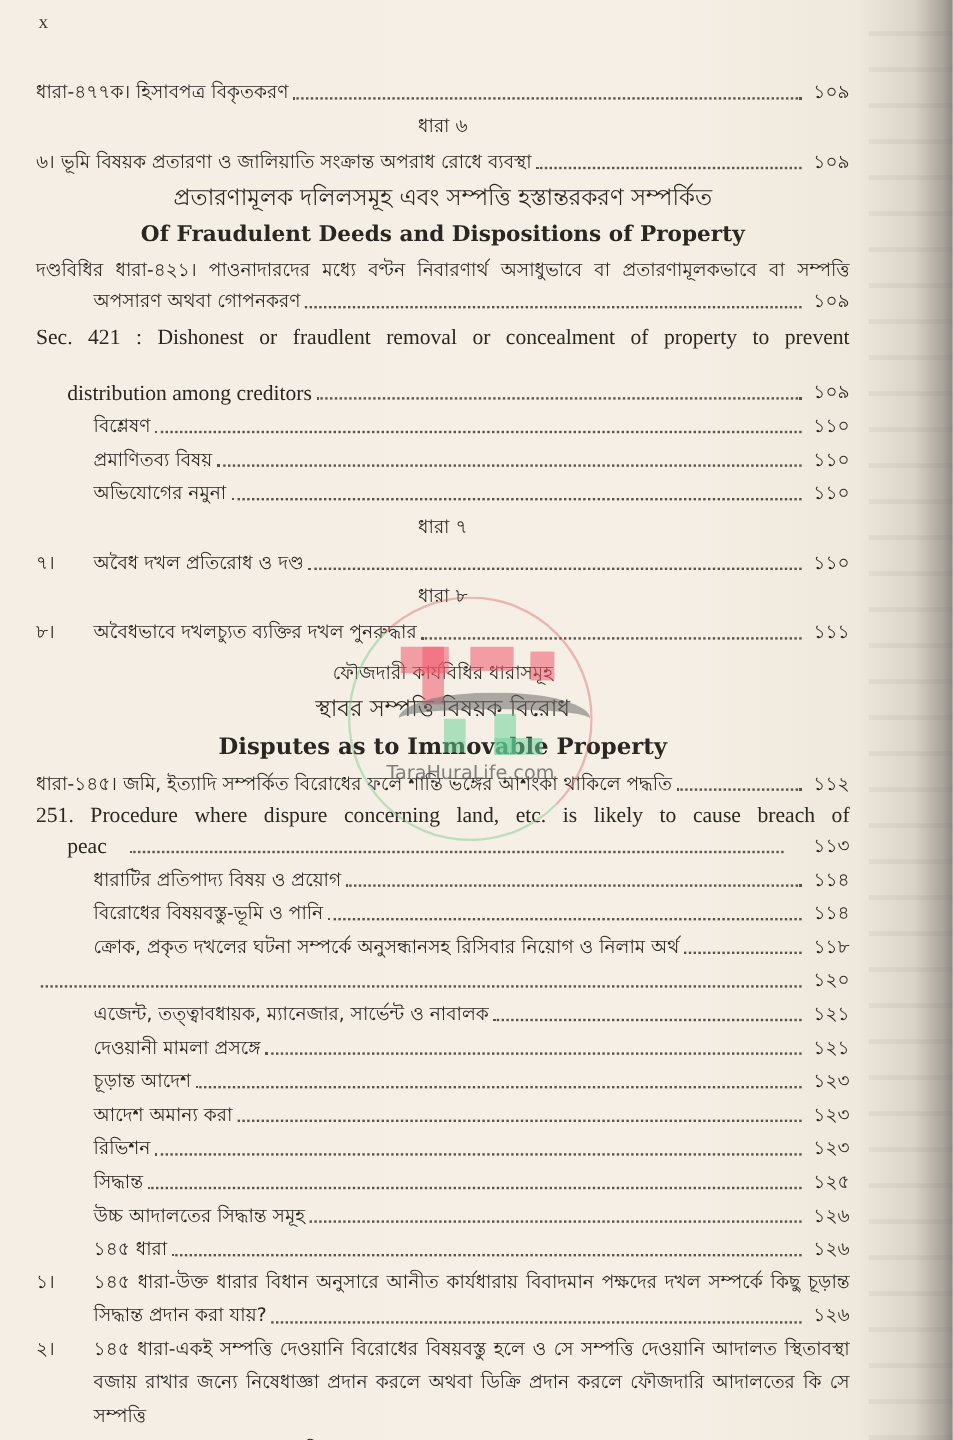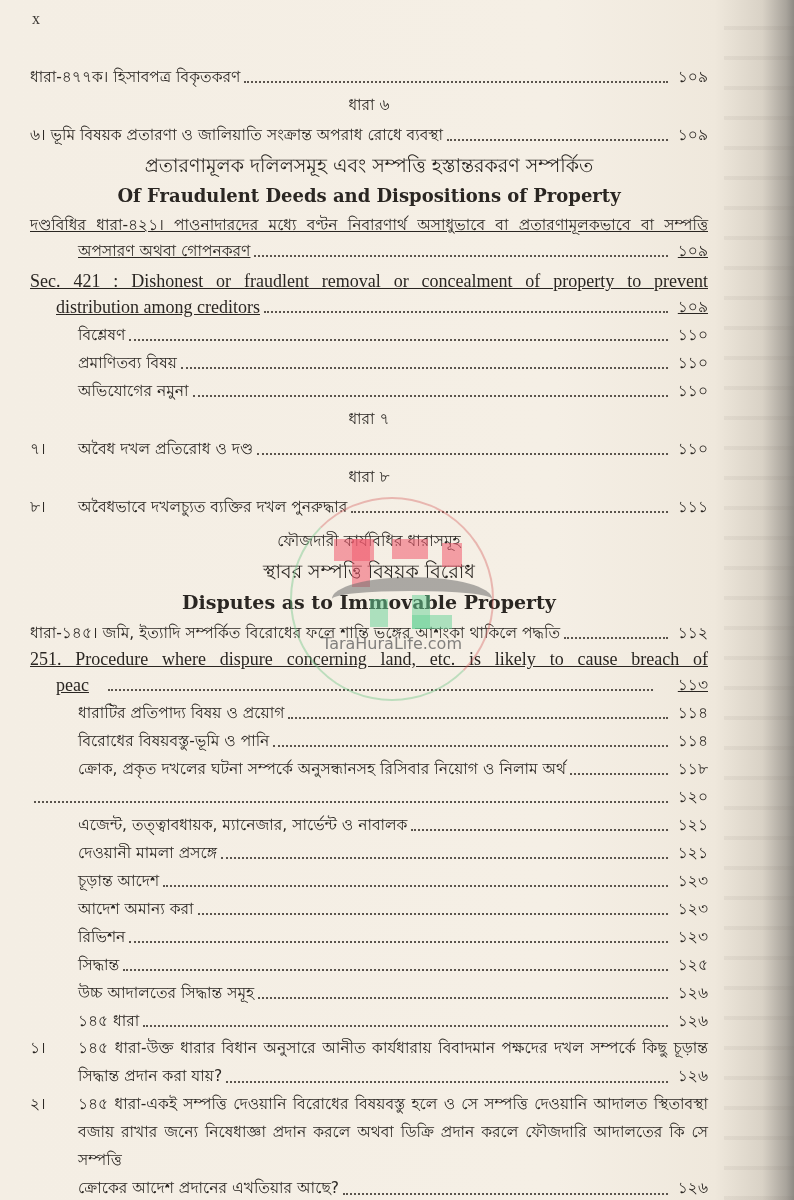--- a/index.html
+++ b/index.html
@@ -27,21 +27,21 @@
     display: flex; align-items: flex-end; font-size: 15.5px; line-height: 26px;
     min-height: 28px;
   }
   .row .txt { white-space: nowrap; }
   .row .dots {
     flex: 1; border-bottom: 2px dotted #5a544d; margin: 0 6px 7px 4px; min-width: 10px;
   }
   .row .pg { width: 34px; text-align: right; font-size: 15.5px; }
   .row.indent .txt { padding-left: 48px; }
   .row.num .lead { width: 48px; flex: none; }
-  .multi { font-size: 15.5px; line-height: 26px; text-decoration: underline; }
+  .multi { font-size: 15.5px; line-height: 26px; }
   .multi .first { text-align: justify; text-align-last: justify; }
   .multi .cont { display: flex; align-items: flex-end; padding-left: 48px; }
   .multi .cont .dots { flex: 1; border-bottom: 2px dotted #5a544d; margin: 0 6px 7px 4px; }
   .multi .cont .pg { width: 34px; text-align: right; }
   .eng { font-family: "Liberation Serif", serif; font-size: 18px; }
   .heading {
     text-align: center; font-size: 15.5px; line-height: 26px; margin: 2px 0;
   }
   .heading.big { font-size: 19px; line-height: 30px; }
   .heading.eng-bold {
@@ -104,21 +104,21 @@
       <div class="first">দণ্ডবিধির ধারা-৪২১। পাওনাদারদের মধ্যে বণ্টন নিবারণার্থ অসাধুভাবে বা প্রতারণামূলকভাবে বা সম্পত্তি</div>
       <div class="cont">
         <span>অপসারণ অথবা গোপনকরণ</span>
         <span class="dots"></span>
         <span class="pg">১০৯</span>
       </div>
     </div>
 
     <div class="multi eng" style="margin-top:4px;">
       <div class="first">Sec. 421 : Dishonest or fraudlent removal or concealment of property to prevent</div>
-      <div class="cont" style="padding-left:26px;">
+      <div class="cont" style="padding-left:26px;margin-top:20px;">
         <span>distribution among creditors</span>
         <span class="dots"></span>
         <span class="pg" style="font-family:'DejaVu Sans',sans-serif;font-size:15.5px;">১০৯</span>
       </div>
     </div>
 
     <div class="row indent">
       <span class="txt">বিশ্লেষণ</span>
       <span class="dots"></span>
       <span class="pg">১১০</span>

